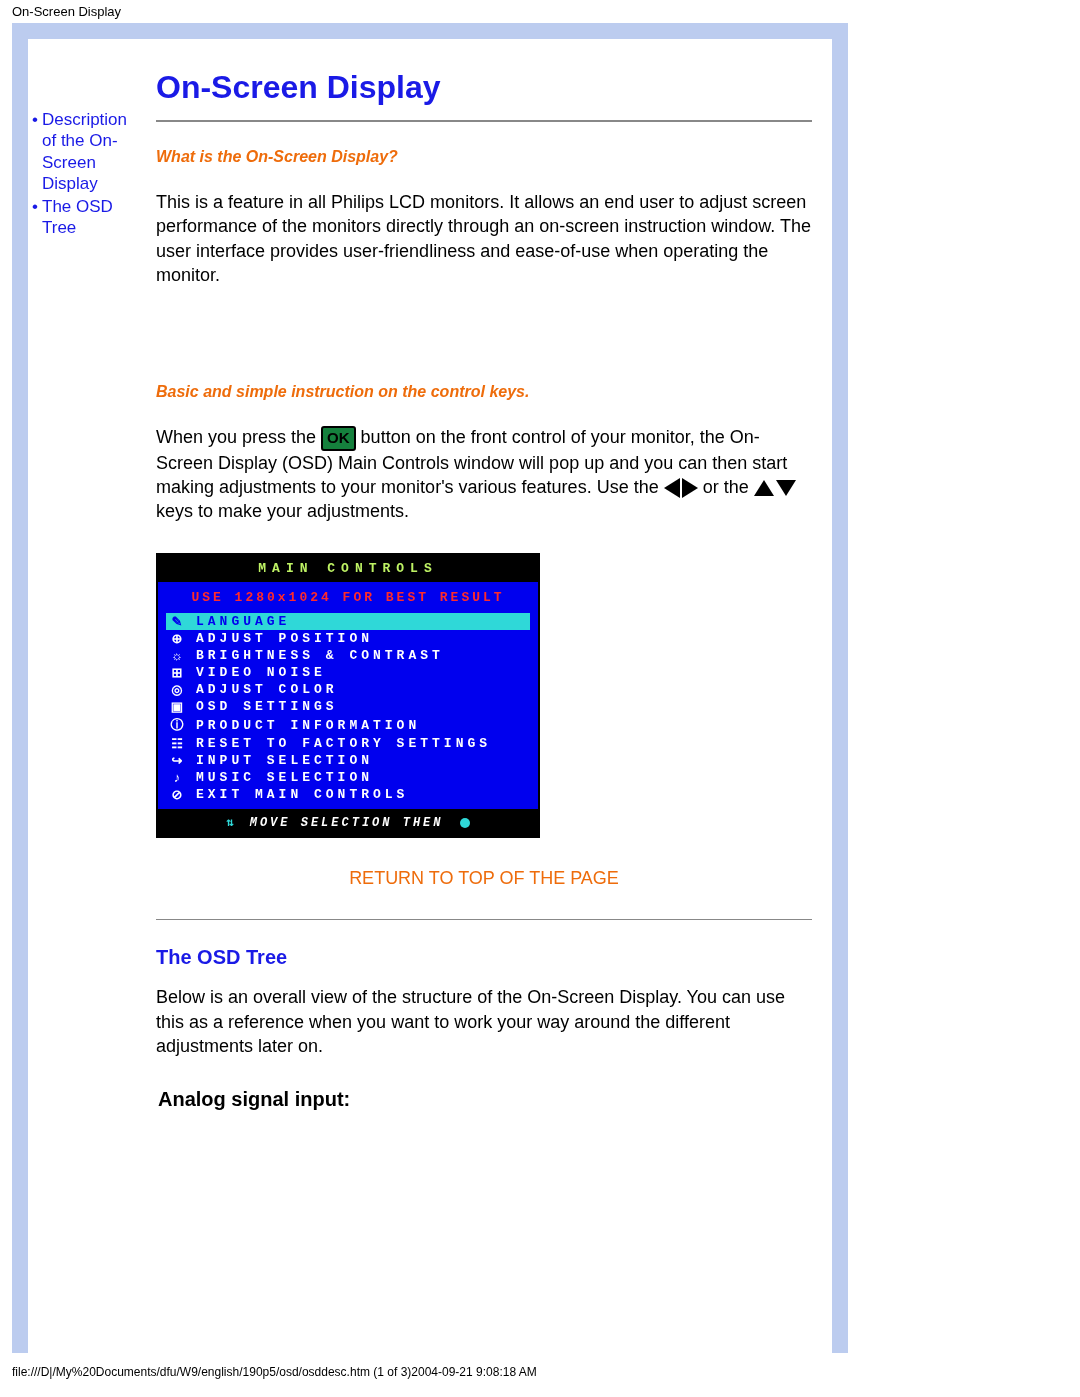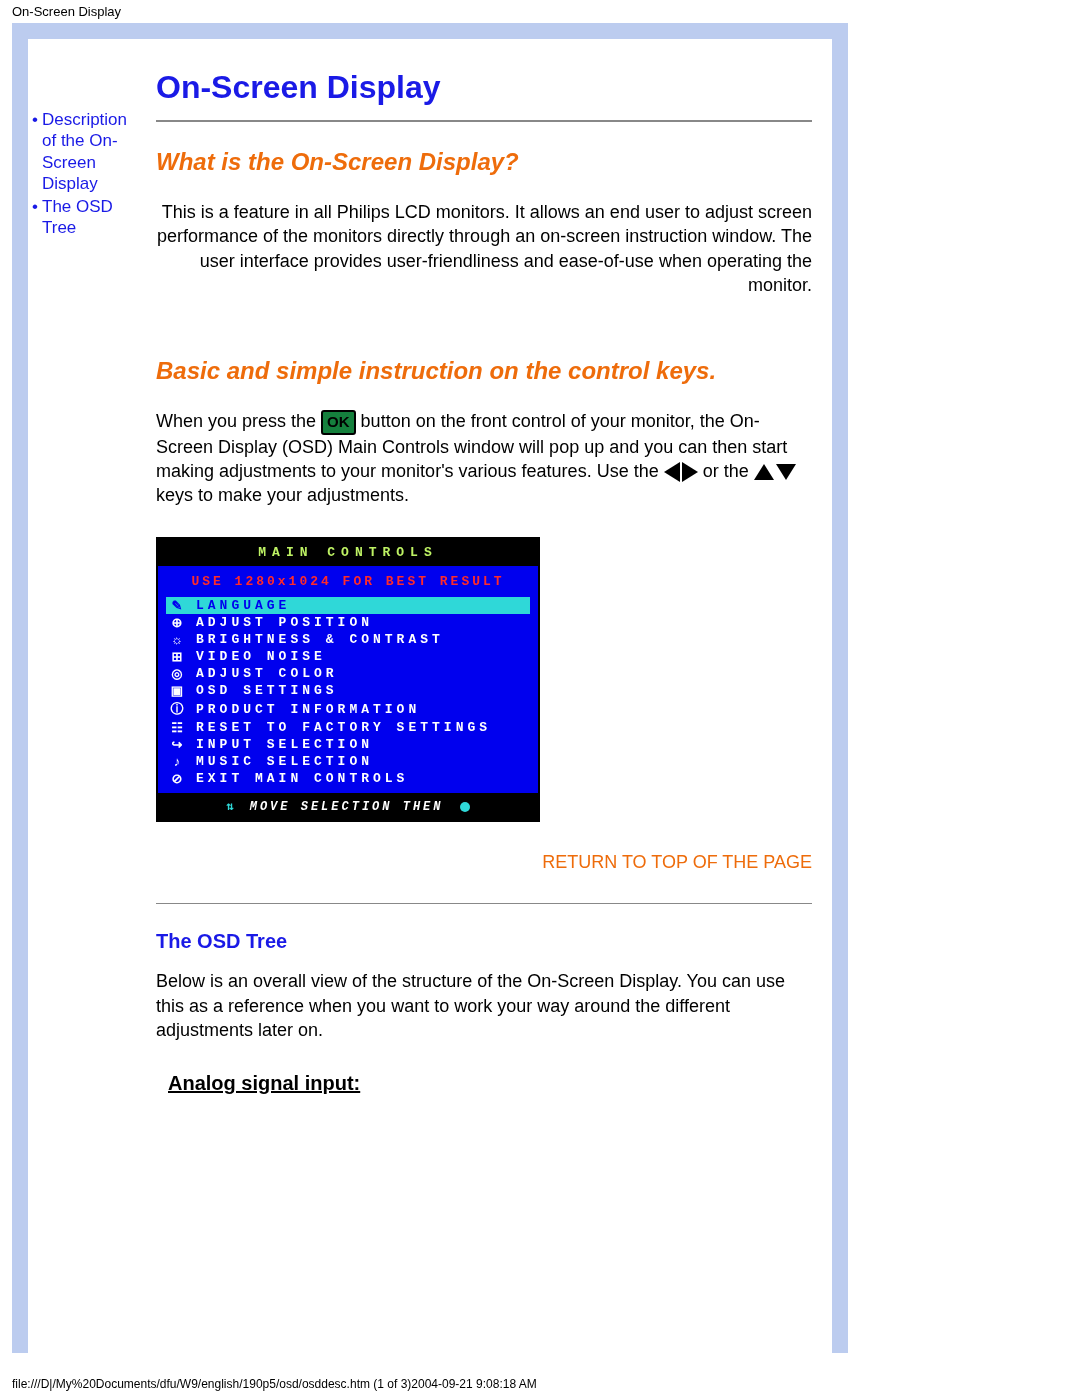--- a/index.html
+++ b/index.html
@@ -71,33 +71,32 @@
     margin: 30px 0 26px 0;
   }
   h2.section-head {
     color: #1a1ae6;
     font-size: 20px;
     font-weight: bold;
     margin: 0 0 16px 0;
   }
   .sub-q {
     color: #ee6c0b;
-    font-size: 24px;
+    font-size: 16px;
     font-style: italic;
     font-weight: bold;
     margin: 0 0 24px 0;
   }
   p.body {
     font-size: 18px;
     line-height: 1.35;
     margin: 0 0 30px 0;
   }
   p.body-lg-gap {
-    margin-bottom: 60px;
-    text-align: right;
+    margin-bottom: 96px;
   }
   .inline-btn {
     display: inline-block;
     border: 2px solid #000;
     border-radius: 3px;
     font-weight: bold;
     font-size: 15px;
     padding: 0 4px;
     vertical-align: middle;
     background: #15803d;
@@ -196,36 +195,35 @@
     border-radius: 50%;
     vertical-align: middle;
     margin-left: 6px;
   }
   .foot-ic {
     color: #2fd8d8;
     letter-spacing: 0;
     margin-right: 6px;
   }
   .return-link {
-    text-align: right;
+    text-align: center;
     color: #ee6c0b;
     font-size: 18px;
     margin: 30px 0 10px 0;
     cursor: pointer;
   }
   h3.sub-head {
     font-size: 20px;
     font-weight: bold;
-    margin: 30px 0 10px 12px;
-    text-decoration: underline;
+    margin: 30px 0 10px 2px;
   }
   .footer-path {
     position: absolute;
     left: 12px;
-    bottom: 6px;
+    bottom: 18px;
     font-size: 12px;
     color: #000;
   }
 </style>
 </head>
 <body>
 
 <div class="page">
   <div class="header-label">On-Screen Display</div>
 

